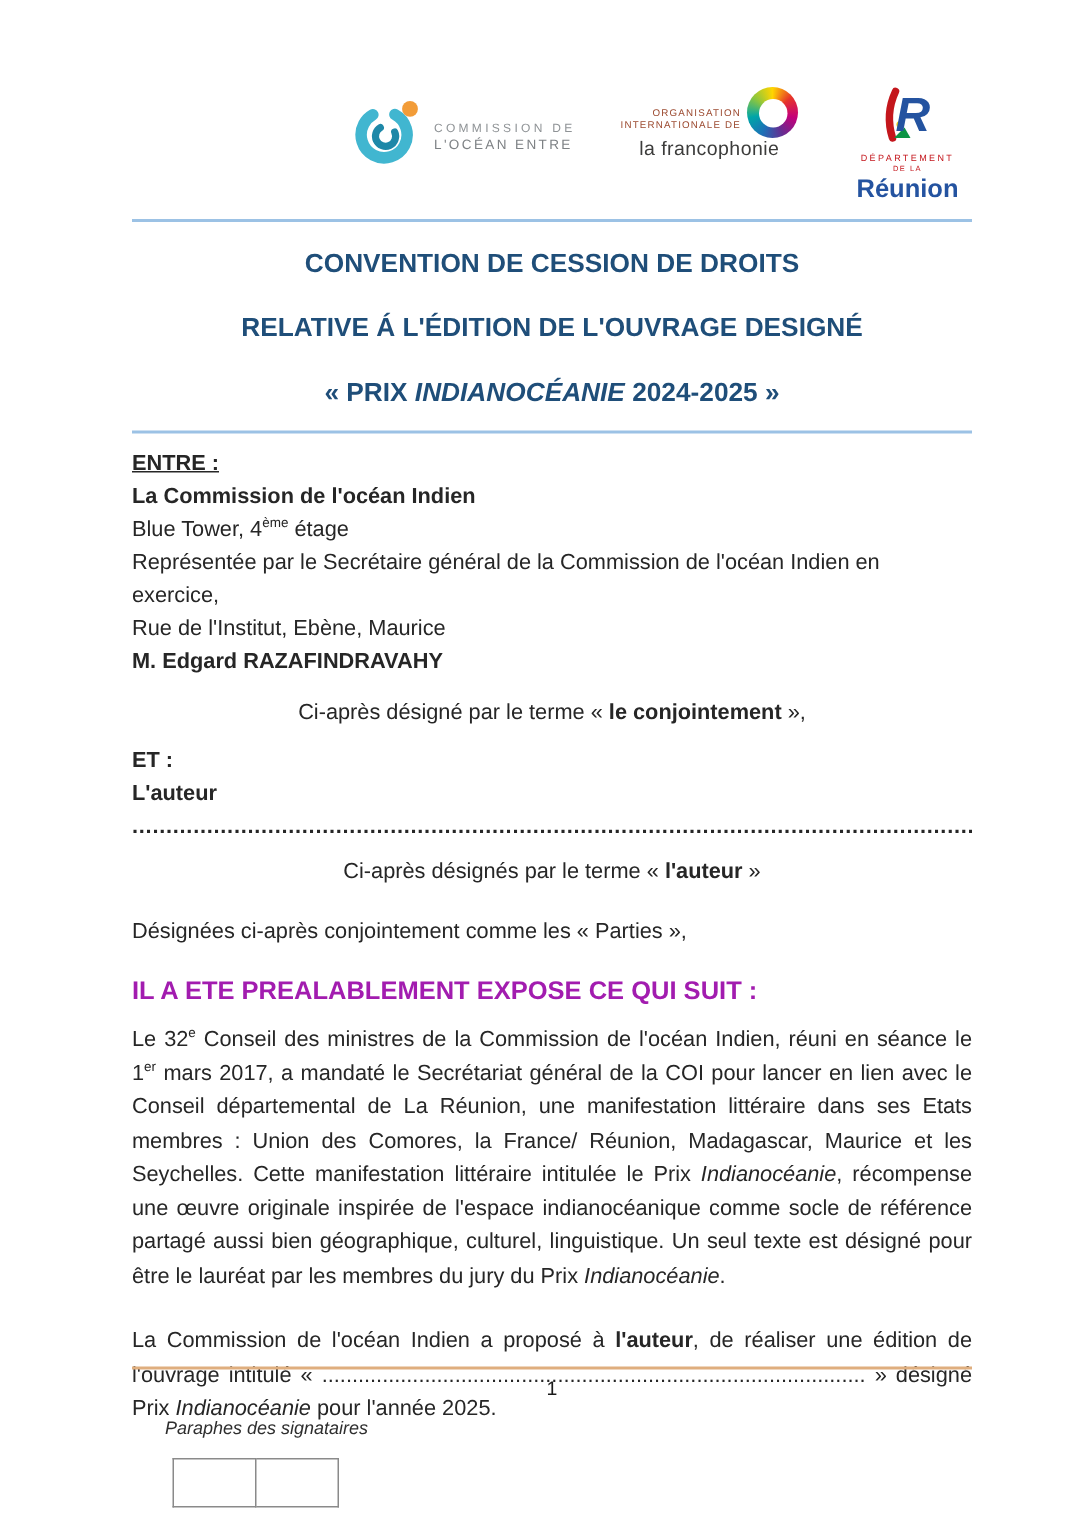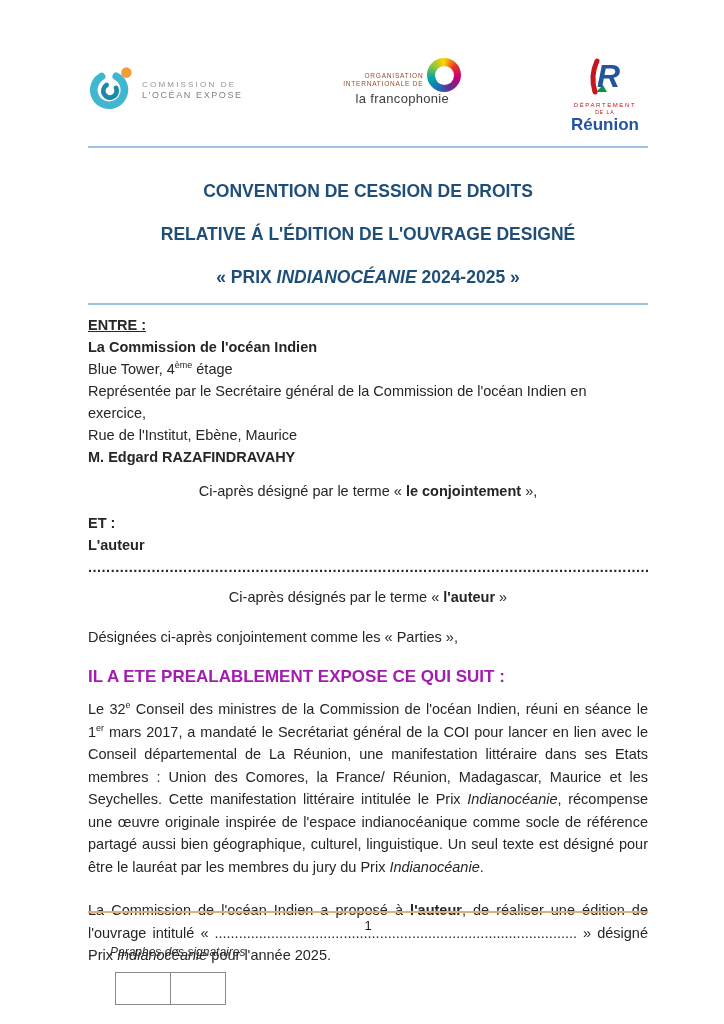--- a/index.html
+++ b/index.html
@@ -6,21 +6,21 @@
   html,body { background:#ffffff; }
   body {
     width:724px; height:1024px; position:relative; overflow:hidden;
     font-family:"Liberation Sans", sans-serif;
     color:var(--text_color,#262626);
     font-size:14.5px; line-height:22px;
   }
   .content { padding:56px 76px 0 88px; }
 
   
-  .logos { display:flex; justify-content:space-between; align-items:flex-start; height:66px; }
+  .logos { display:flex; justify-content:flex-end; align-items:flex-start; height:66px;gap:30px; }
   .logo-coi { display:flex; align-items:center; gap:8px; margin-top:8px; }
   .coi-text { font-size:8px; letter-spacing:2.2px; color:#8f9396; line-height:11px; }
   .coi-text .l2 { color:#7d8184; font-size:9px; letter-spacing:1.6px; }
 
   .logo-oif { display:flex; flex-direction:column; align-items:center; margin-top:2px; }
   .oif-top { display:flex; align-items:flex-start; gap:4px; }
   .oif-small { text-align:right; font-size:6.5px; letter-spacing:0.8px; color:var(--oif_text,#9c4a30); line-height:8px; margin-top:14px; }
   .oif-ring { width:34px; height:34px; border-radius:50%;
       background:conic-gradient(#ffd500,#e6332a,#c4007a,#662d91,#1d70b7,#00a5a8,#8cc63e,#ffd500); }
   .oif-ring::after { content:""; display:block; width:19px; height:19px; margin:7.5px; background:#fff; border-radius:50%; }
@@ -30,21 +30,21 @@
   .reunion-dept { font-size:6px; letter-spacing:1.6px; color:var(--reunion_red,#c4161c); line-height:7px; text-align:center; }
   .reunion-dela { font-size:5px; letter-spacing:1px; color:var(--reunion_red,#c4161c); line-height:6px; text-align:center; }
   .reunion-name { font-size:17px; font-weight:bold; color:var(--reunion_blue,#2453a0); line-height:19px; }
 
   
   .title-block {
     margin-top:24px; border-top:2px solid var(--rule_blue,#9cc2e5); border-bottom:2px solid var(--rule_blue,#9cc2e5);
     padding:15px 0 14px; text-align:center;
     color:var(--title_blue,#1f4e79); font-weight:bold; font-size:17.5px; line-height:24px;
   }
-  .title-block .t-line { margin-bottom:19px;margin-top:16px; }
+  .title-block .t-line { margin-bottom:19px; }
   .title-block .t-line:last-child { margin-bottom:0; }
 
   
   .parties { margin-top:9px; }
   .u-line  { font-weight:bold; text-decoration:underline; }
   .b       { font-weight:bold; }
   .center-line { text-align:center; }
   .mt-cess { margin-top:12px; }
   .mt-et   { margin-top:10px; }
   .dots-line { letter-spacing:0.5px; font-weight:bold; white-space:nowrap; overflow:hidden; }
@@ -71,21 +71,21 @@
     <div class="logo-coi">
       <span>
         <svg width="46" height="46" viewBox="0 0 48 48">
           <circle cx="22" cy="27" r="16" fill="none" stroke="#41B6D0" stroke-width="8" stroke-dasharray="84 22" stroke-linecap="round" transform="rotate(-62 22 27)"></circle>
           <circle cx="23" cy="28" r="7" fill="none" stroke="#1E88A8" stroke-width="5" stroke-dasharray="32 12" stroke-linecap="round" transform="rotate(-25 23 28)"></circle>
           <circle cx="40" cy="9" r="5.5" fill="#F29C38"></circle>
         </svg>
       </span>
       <span class="coi-text">
         <span class="l1">COMMISSION DE</span><br>
-        <span class="l2">L'OCÉAN EXPOSE</span>
+        <span class="l2">L'OCÉAN ENTRE</span>
       </span>
     </div>
 
     <div class="logo-oif">
       <div class="oif-top">
         <span class="oif-small">
           <span>ORGANISATION</span><br>
           <span>INTERNATIONALE DE</span>
         </span>
         <span class="oif-ring"></span>

